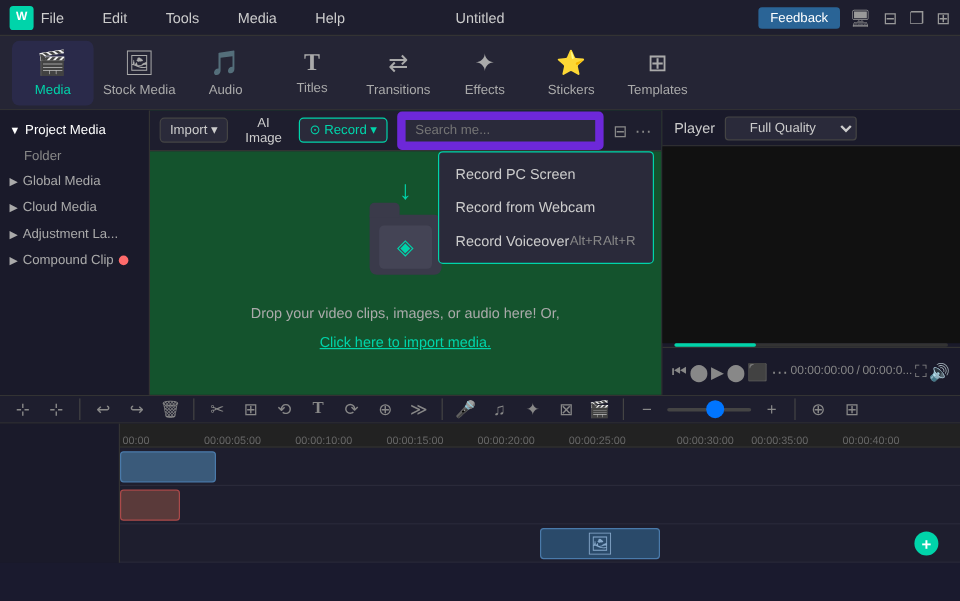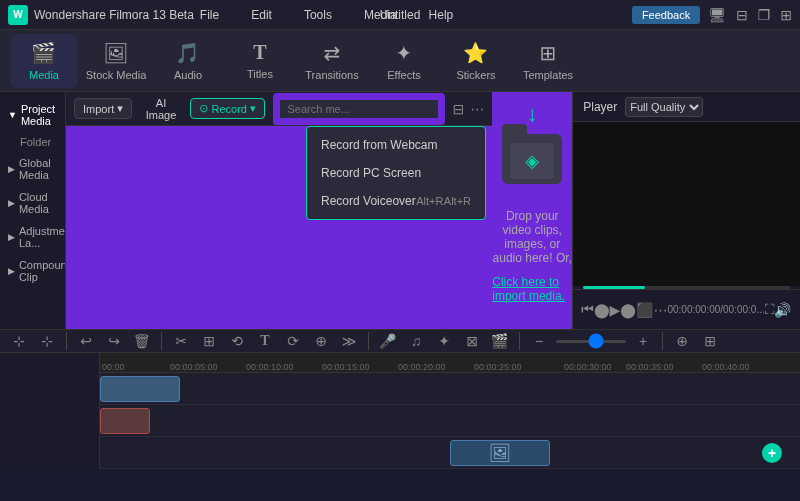--- a/index.html
+++ b/index.html
@@ -81,22 +81,22 @@
       padding: 4px 8px 4px 20px;
       font-size: 11px;
       color: #888;
       cursor: pointer;
     }
 
     
     .content-area {
       flex: 1;
       display: flex;
-      flex-direction: row;
-      background: #6d28d9;
+      flex-direction: column;
+      background: #14532d;
       position: relative;
     }
     .content-toolbar {
       height: 34px;
       background: #1e1e2e;
       display: flex;
       align-items: center;
       padding: 0 8px;
       gap: 8px;
       border-bottom: 1px solid #333;
@@ -241,21 +241,21 @@
       align-items: center;
       padding: 0 10px;
       gap: 8px;
       border-bottom: 1px solid #333;
     }
     .player-label { color: #ccc; font-size: 12px; }
     .quality-select {
       background: #2a2a3a;
       border: 1px solid #444;
       color: #ccc;
-      padding: 2px 0;
+      padding: 2px 16px;
       border-radius: 3px;
       font-size: 11px;
       cursor: pointer;
     }
     .player-screen {
       flex: 1;
       background: #111;
       display: flex;
       align-items: center;
       justify-content: center;
@@ -379,21 +379,20 @@
       cursor: pointer;
       font-weight: bold;
     }
   </style>
 </head>
 <body>
 
 <div class="title-bar">
   <div class="title-bar-left">
     <div class="app-logo">W</div>
-    <span class="app-name">Wondershare Filmora 13 Beta</span>
     <div class="title-bar-menu">
       <span class="menu-item">File</span>
       <span class="menu-item">Edit</span>
       <span class="menu-item">Tools</span>
       <span class="menu-item">Media</span>
       <span class="menu-item">Help</span>
     </div>
   </div>
   <div class="title-center">Untitled</div>
   <div class="title-bar-right">
@@ -484,24 +483,24 @@
       </button>
       <input class="search-box" type="text" placeholder="Search me..." style="">
       <div class="toolbar-icons">
         <span style="cursor:pointer;">⊟</span>
         <span style="cursor:pointer;">⋯</span>
       </div>
     </div>
 
     <div class="dropdown-menu">
       <div class="dropdown-item">
-        <span>Record from Webcam</span>
+        <span>Record PC Screen</span>
       </div>
       <div class="dropdown-item">
-        <span>Record PC Screen</span>
+        <span>Record from Webcam</span>
       </div>
       <div class="dropdown-item">
         <span>Record Voiceover</span>
         <span class="dropdown-shortcut">Alt+R</span>
         <span class="dropdown-shortcut">Alt+R</span>
       </div>
     </div>
 
     <div class="drop-zone">
       <div class="drop-icon-container">

